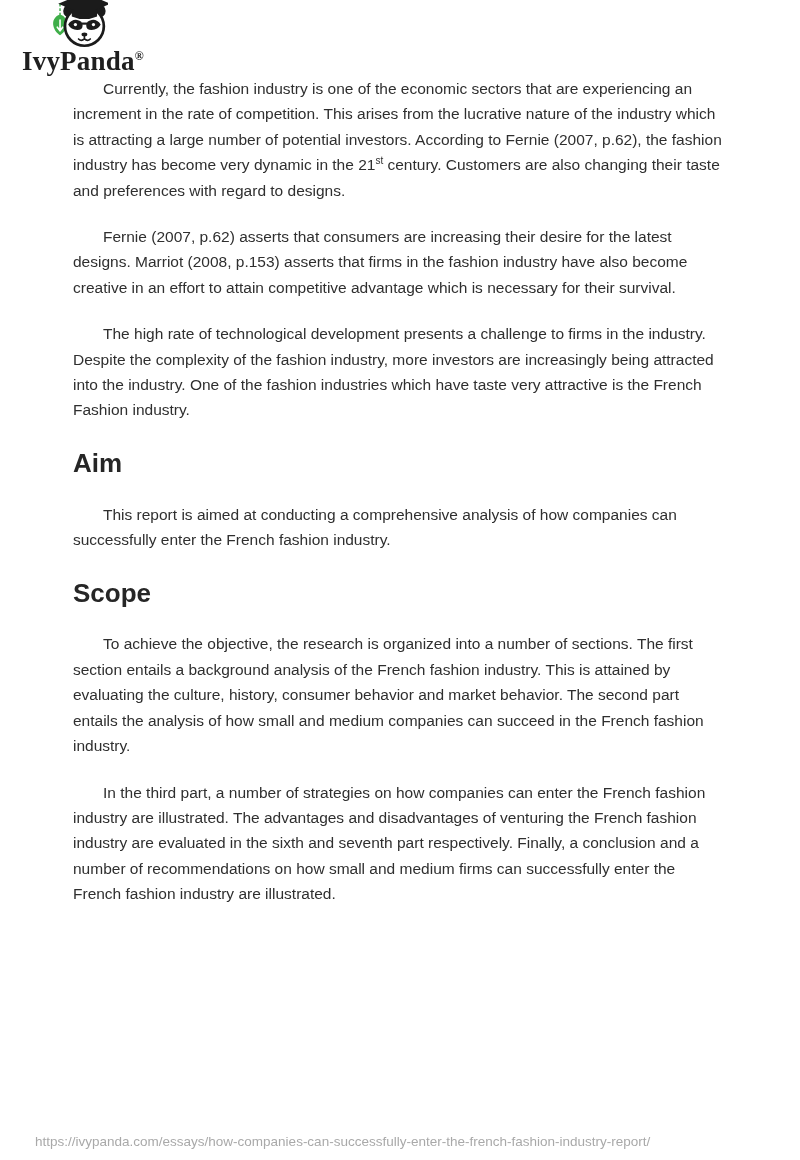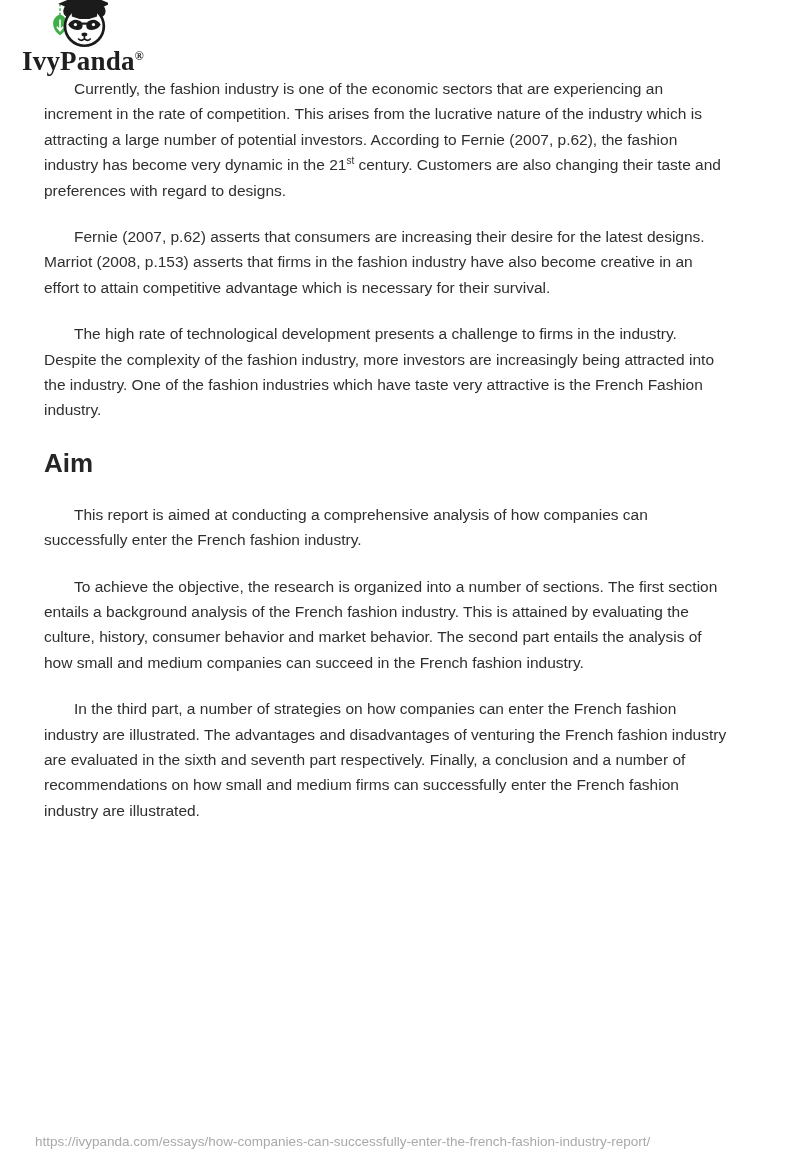--- a/index.html
+++ b/index.html
@@ -48,21 +48,21 @@
     position: absolute;
     top: 14px;
     right: 35px;
     font-size: 13.5px;
     color: #8f8f8f;
     white-space: nowrap;
   }
 
   
   .content {
-    padding: 14px 73px 0 44px;
+    padding: 14px 73px 0 73px;
   }
   .content p {
     font-size: 15.5px;
     line-height: 25.4px;
     color: #2f2f2f;
     text-indent: 30px;
     margin-bottom: 21px;
     text-align: left;
   }
   .content p sup {
@@ -126,19 +126,20 @@
   <p><span>Currently, the fashion industry is one of the economic sectors that are experiencing an increment in the rate of competition. This arises from the lucrative nature of the industry which is attracting a large number of potential investors. According to Fernie (2007, p.62), the fashion industry has become very dynamic in the 21</span><sup>st</sup><span> century. Customers are also changing their taste and preferences with regard to designs.</span></p>
 
   <p>Fernie (2007, p.62) asserts that consumers are increasing their desire for the latest designs. Marriot (2008, p.153) asserts that firms in the fashion industry have also become creative in an effort to attain competitive advantage which is necessary for their survival.</p>
 
   <p>The high rate of technological development presents a challenge to firms in the industry. Despite the complexity of the fashion industry, more investors are increasingly being attracted into the industry. One of the fashion industries which have taste very attractive is the French Fashion industry.</p>
 
   <h2>Aim</h2>
 
   <p>This report is aimed at conducting a comprehensive analysis of how companies can successfully enter the French fashion industry.</p>
 
+  <h2>Scope</h2>
 
   <p>To achieve the objective, the research is organized into a number of sections. The first section entails a background analysis of the French fashion industry. This is attained by evaluating the culture, history, consumer behavior and market behavior. The second part entails the analysis of how small and medium companies can succeed in the French fashion industry.</p>
 
   <p>In the third part, a number of strategies on how companies can enter the French fashion industry are illustrated. The advantages and disadvantages of venturing the French fashion industry are evaluated in the sixth and seventh part respectively. Finally, a conclusion and a number of recommendations on how small and medium firms can successfully enter the French fashion industry are illustrated.</p>
 </div>
 
 <div class="footer-url">https://ivypanda.com/essays/how-companies-can-successfully-enter-the-french-fashion-industry-report/</div>
 
 </body></html>

